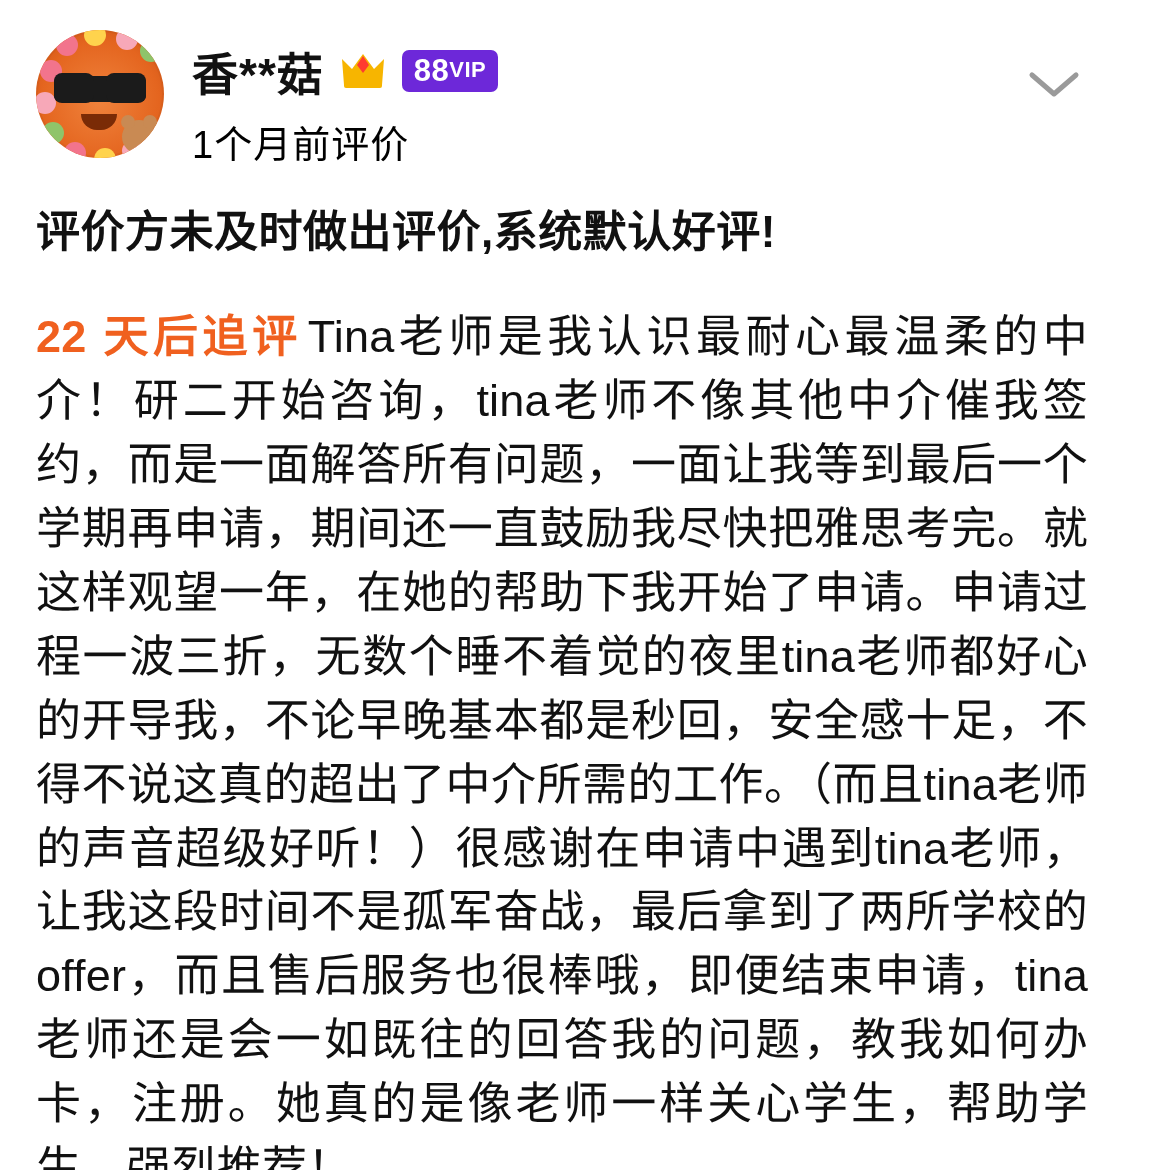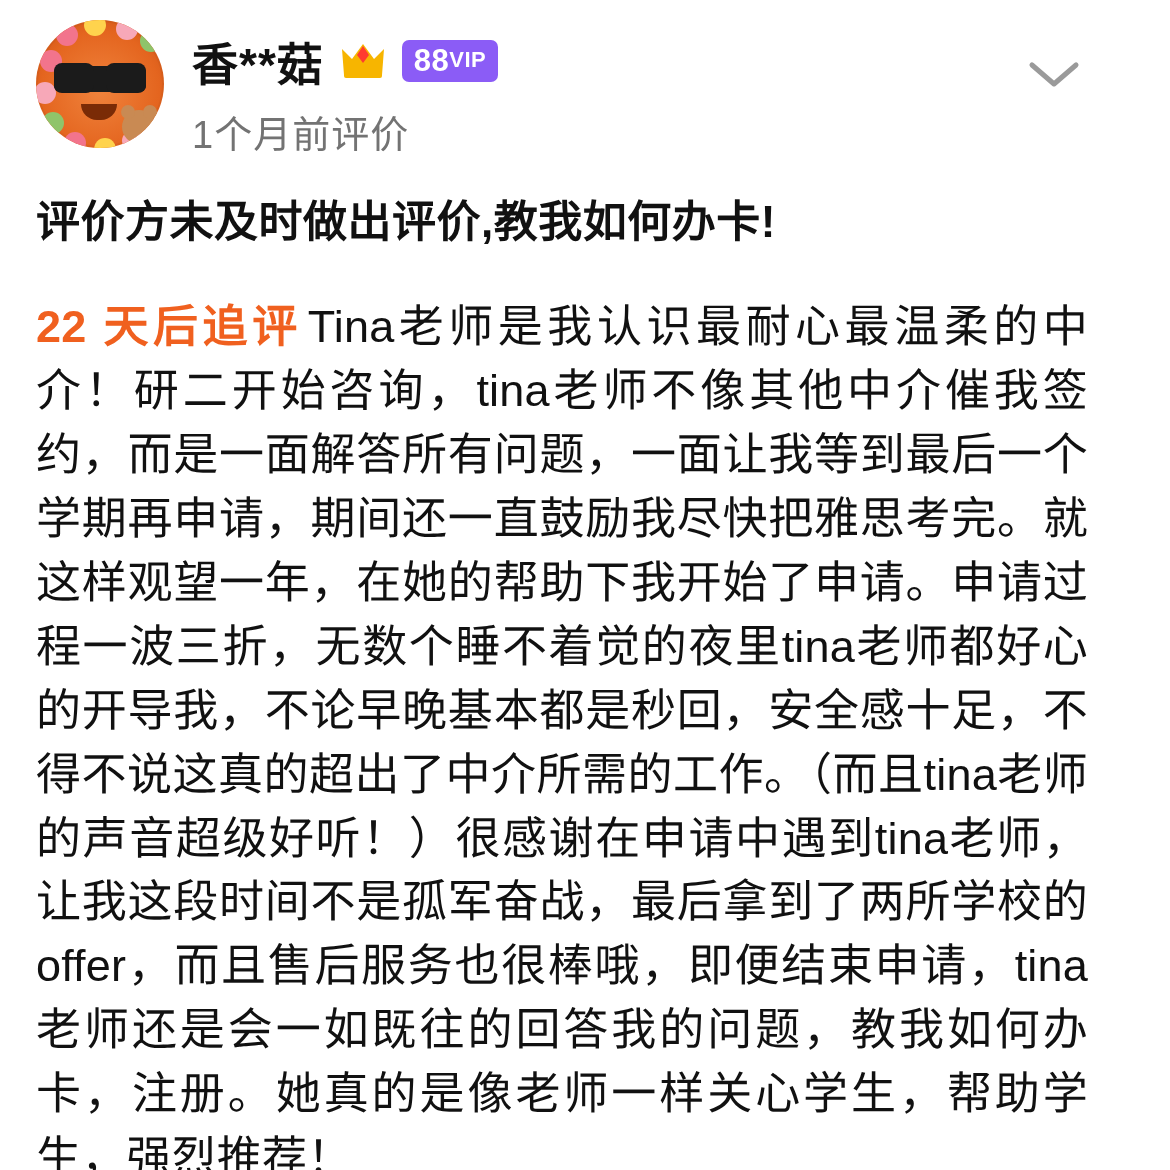--- a/index.html
+++ b/index.html
@@ -13,21 +13,21 @@
     font-family: "Liberation Sans", "DejaVu Sans", sans-serif;
     color: #111111;
     overflow: hidden;
   }
 
   .review-card {
     position: relative;
     width: 1124px;
     height: 1170px;
     box-sizing: border-box;
-    padding: 20px 36px 0 36px;
+    padding: 30px 36px 0 36px;
     background: #ffffff;
   }
 
   
   .header {
     display: flex;
     align-items: flex-start;
     position: relative;
     height: 140px;
   }
@@ -133,38 +133,38 @@
     height: 40px;
     position: relative;
     display: inline-block;
   }
   .crown-icon svg { display: block; }
 
   .vip-badge {
     display: inline-flex;
     align-items: center;
     justify-content: center;
-    background: #8b5cf6;
+    background: #6d28d9;
     color: #ffffff;
     font-size: 30px;
     font-weight: 700;
     letter-spacing: 0.5px;
     border-radius: 7px;
     padding: 3px 12px 5px 12px;
     height: 42px;
     box-sizing: border-box;
     line-height: 1;
   }
   .vip-badge .vip-num { font-size: 31px; }
   .vip-badge .vip-word { font-size: 22px; }
 
   .time-text {
     margin-top: 14px;
     font-size: 38px;
-    color: #737373;
+    color: #000000;
     letter-spacing: 1px;
   }
 
   .chevron {
     position: absolute;
     right: 6px;
     top: 36px;
     width: 56px;
     height: 36px;
     cursor: pointer;
@@ -242,19 +242,19 @@
       <div class="time-text">1个月前评价</div>
     </div>
 
     <div class="chevron">
       <svg width="56" height="36" viewBox="0 0 56 36" xmlns="http://www.w3.org/2000/svg">
         <polyline points="6,9 28,28 50,9" fill="none" stroke="#9a9a9a" stroke-width="5" stroke-linecap="round" stroke-linejoin="round"></polyline>
       </svg>
     </div>
   </div>
 
-  <div class="first-comment">评价方未及时做出评价,教我如何办卡!</div>
+  <div class="first-comment">评价方未及时做出评价,系统默认好评!</div>
 
   <div class="append-block">
     <span class="append-label">22 天后追评</span><span class="append-body">Tina老师是我认识最耐心最温柔的中介！研二开始咨询，tina老师不像其他中介催我签约，而是一面解答所有问题，一面让我等到最后一个学期再申请，期间还一直鼓励我尽快把雅思考完。就这样观望一年，在她的帮助下我开始了申请。申请过程一波三折，无数个睡不着觉的夜里tina老师都好心的开导我，不论早晚基本都是秒回，安全感十足，不得不说这真的超出了中介所需的工作。（而且tina老师的声音超级好听！）很感谢在申请中遇到tina老师，让我这段时间不是孤军奋战，最后拿到了两所学校的offer，而且售后服务也很棒哦，即便结束申请，tina老师还是会一如既往的回答我的问题，教我如何办卡，注册。她真的是像老师一样关心学生，帮助学生，强烈推荐！</span>
   </div>
 
 </div>
 
 </body></html>

